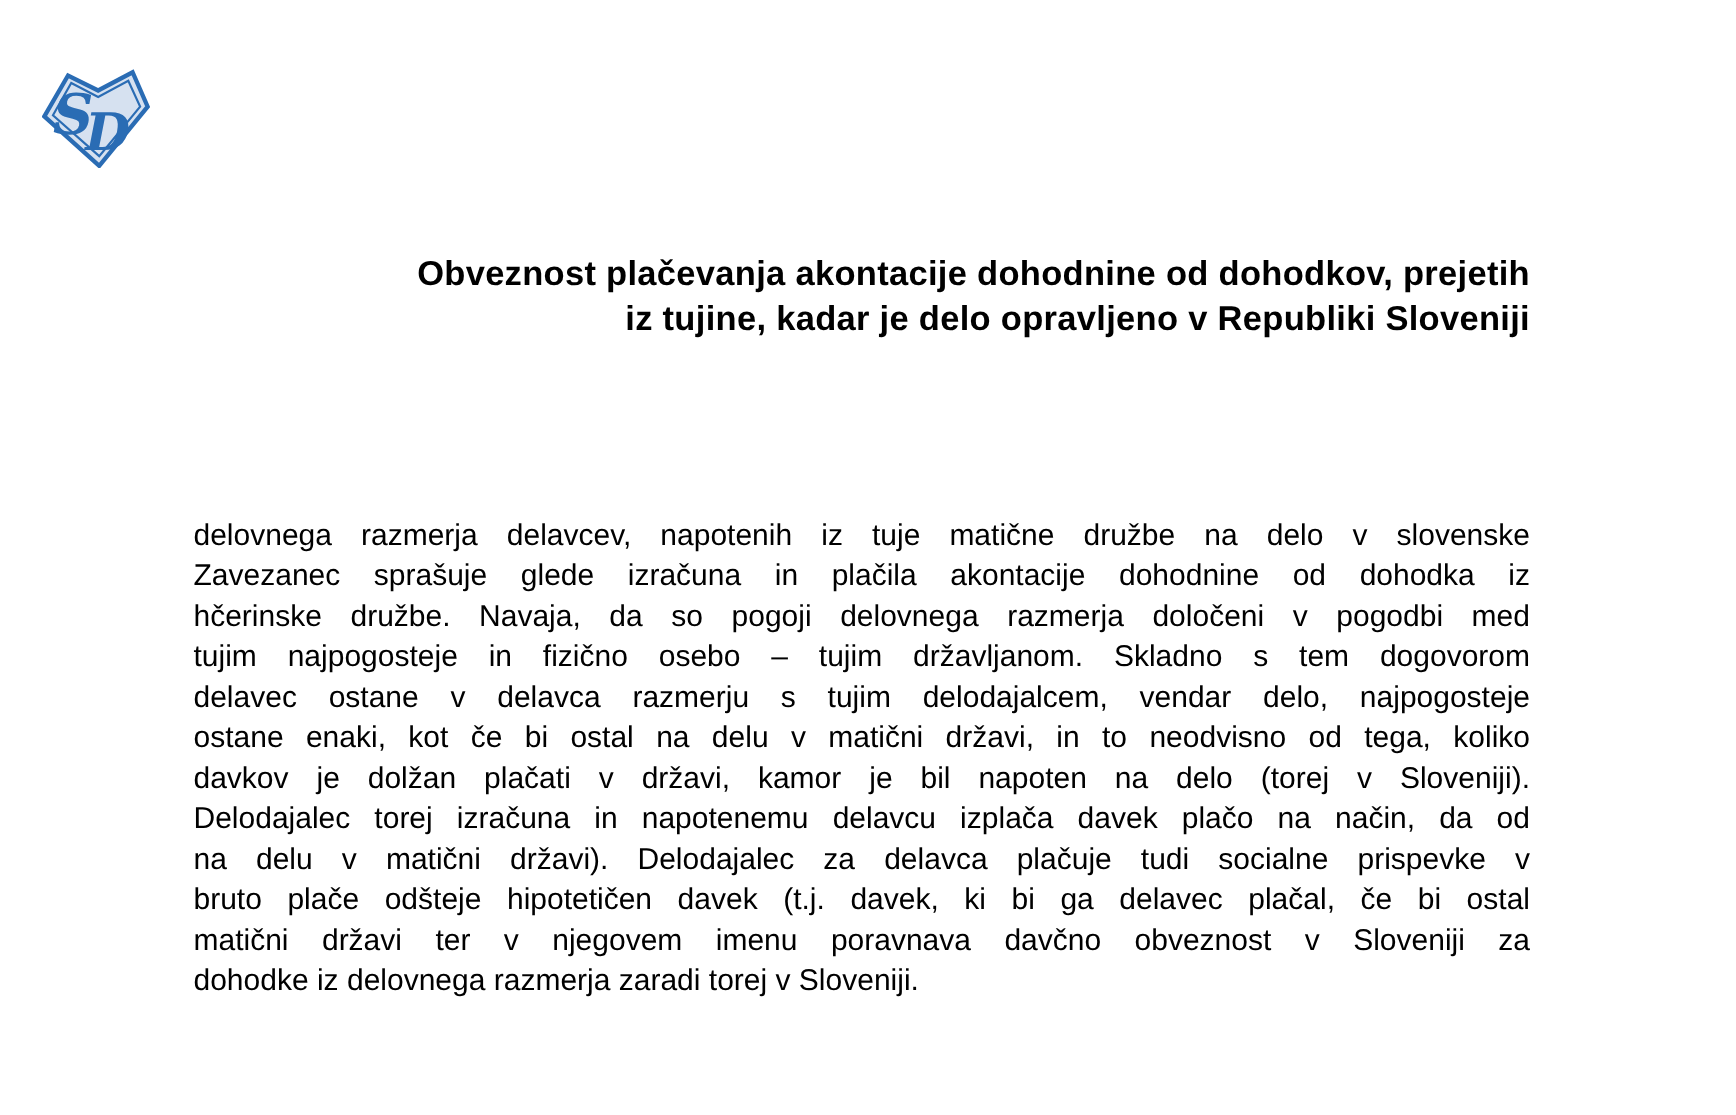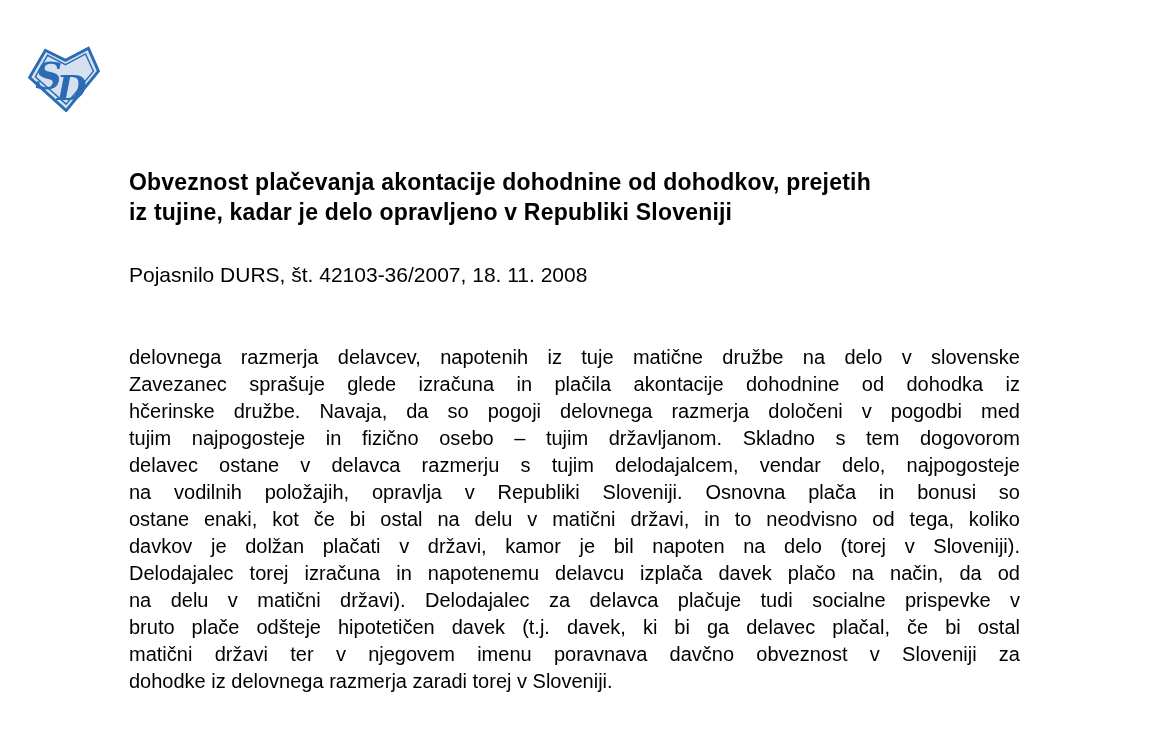--- a/index.html
+++ b/index.html
@@ -22,21 +22,21 @@
   .logo svg { width: 100%; height: 100%; }
   .doc-title {
     position: absolute;
     left: 129px;
     top: 167px;
     width: 891px;
     margin: 0;
     font-size: 23px;
     line-height: 30px;
     font-weight: bold;
-    text-align: left;
+    text-align: right;
     letter-spacing: 0.2px;
   }
   .doc-subtitle {
     position: absolute;
     left: 129px;
     top: 262px;
     width: 891px;
     font-size: 21px;
     line-height: 26px;
     font-weight: normal;
@@ -74,29 +74,27 @@
       <text class="logo-letter" x="10" y="60" font-size="52" fill="#2a6cb4">S</text>
       <text class="logo-letter" x="40" y="75" font-size="48" fill="#2a6cb4">D</text>
     </svg>
   </div>
 
   <h1 class="doc-title">
       <div class="title-line">Obveznost plačevanja akontacije dohodnine od dohodkov, prejetih</div>
       <div class="title-line">iz tujine, kadar je delo opravljeno v Republiki Sloveniji</div>
     </h1>
 
-  <div class="doc-subtitle">Pojasnilo DURS, št. 42103-36/2007, 18. 11. 2008</div>
 
   <div class="body-text">
       <div class="body-line">delovnega razmerja delavcev, napotenih iz tuje matične družbe na delo v slovenske</div>
       <div class="body-line">Zavezanec sprašuje glede izračuna in plačila akontacije dohodnine od dohodka iz</div>
       <div class="body-line">hčerinske družbe. Navaja, da so pogoji delovnega razmerja določeni v pogodbi med</div>
       <div class="body-line">tujim najpogosteje in fizično osebo – tujim državljanom. Skladno s tem dogovorom</div>
       <div class="body-line">delavec ostane v delavca razmerju s tujim delodajalcem, vendar delo, najpogosteje</div>
-      <div class="body-line">na vodilnih položajih, opravlja v Republiki Sloveniji. Osnovna plača in bonusi so</div>
       <div class="body-line">ostane enaki, kot če bi ostal na delu v matični državi, in to neodvisno od tega, koliko</div>
       <div class="body-line">davkov je dolžan plačati v državi, kamor je bil napoten na delo (torej v Sloveniji).</div>
       <div class="body-line">Delodajalec torej izračuna in napotenemu delavcu izplača davek plačo na način, da od</div>
       <div class="body-line">na delu v matični državi). Delodajalec za delavca plačuje tudi socialne prispevke v</div>
       <div class="body-line">bruto plače odšteje hipotetičen davek (t.j. davek, ki bi ga delavec plačal, če bi ostal</div>
       <div class="body-line">matični državi ter v njegovem imenu poravnava davčno obveznost v Sloveniji za</div>
       <div class="body-line">dohodke iz delovnega razmerja zaradi torej v Sloveniji.</div>
     </div>
 
 </div>

